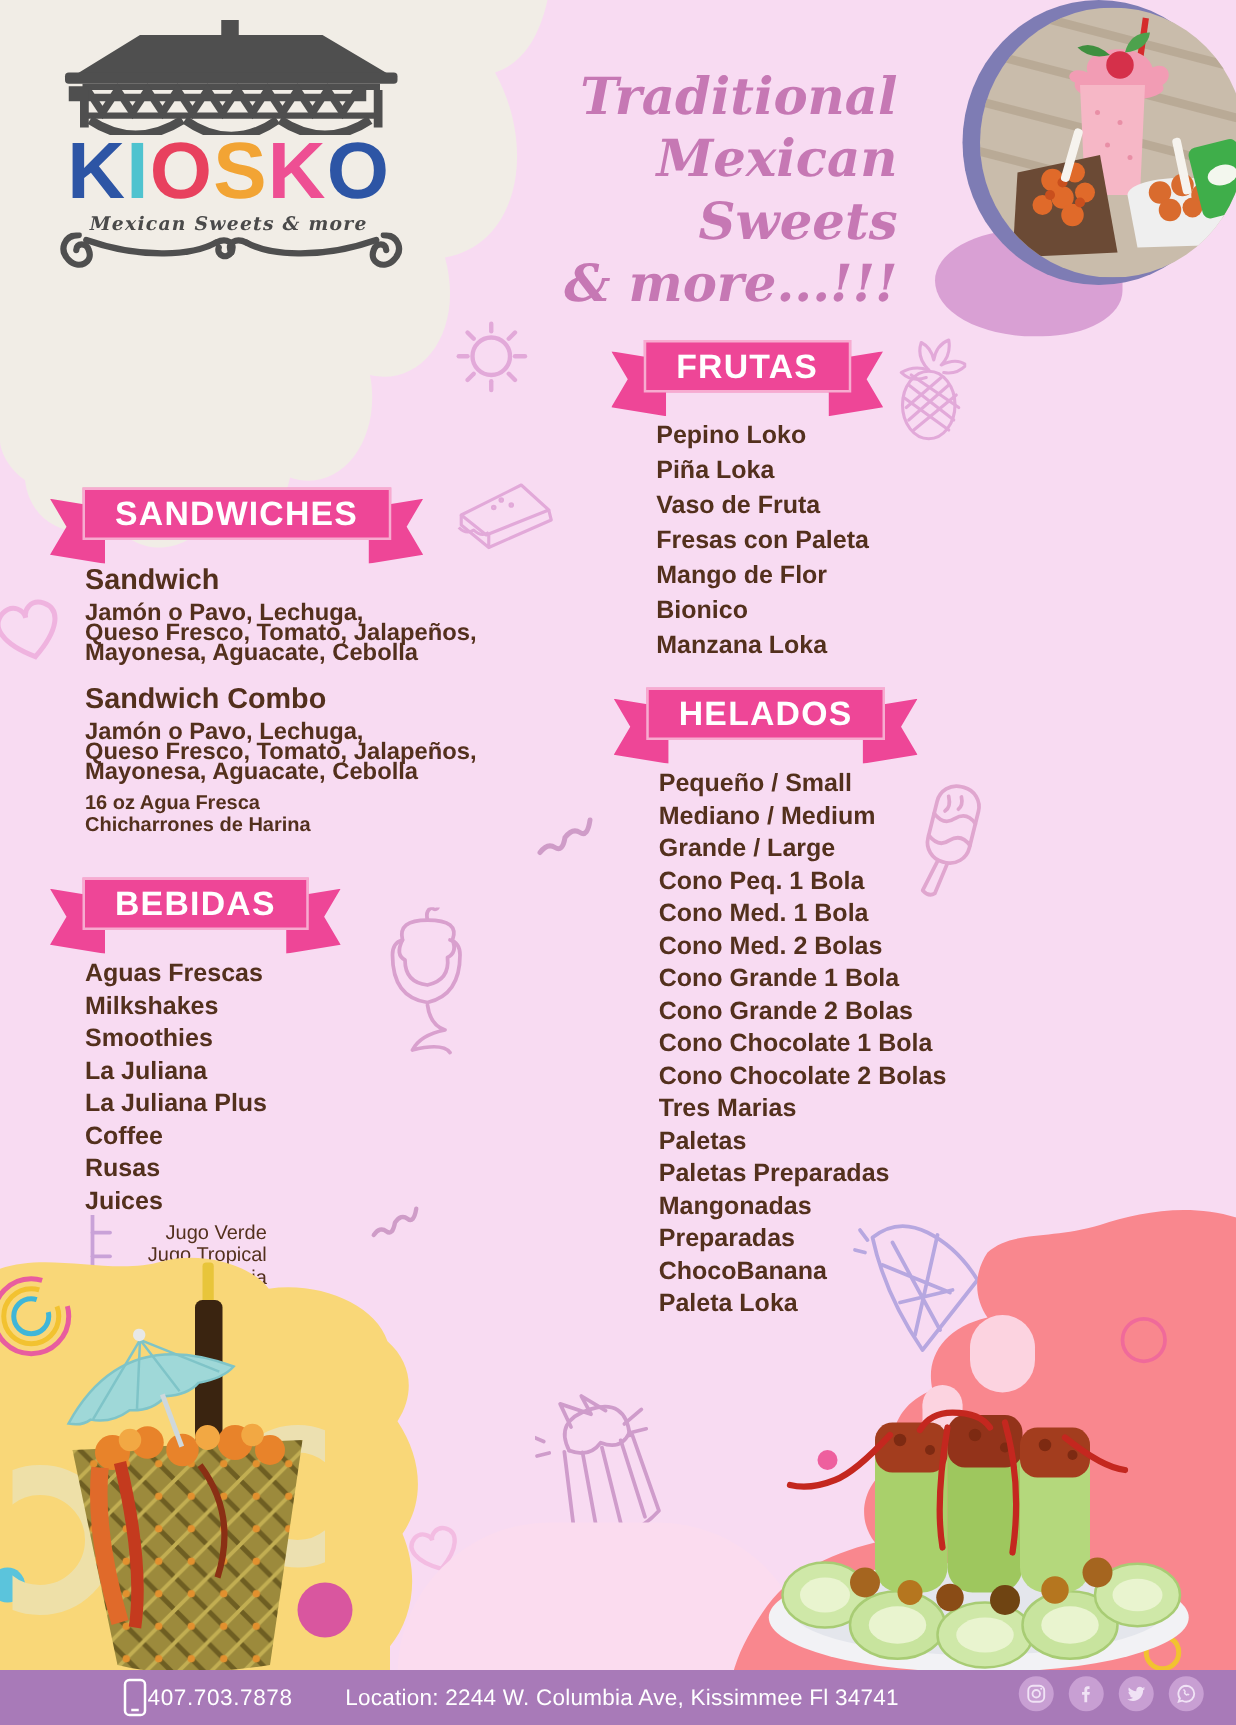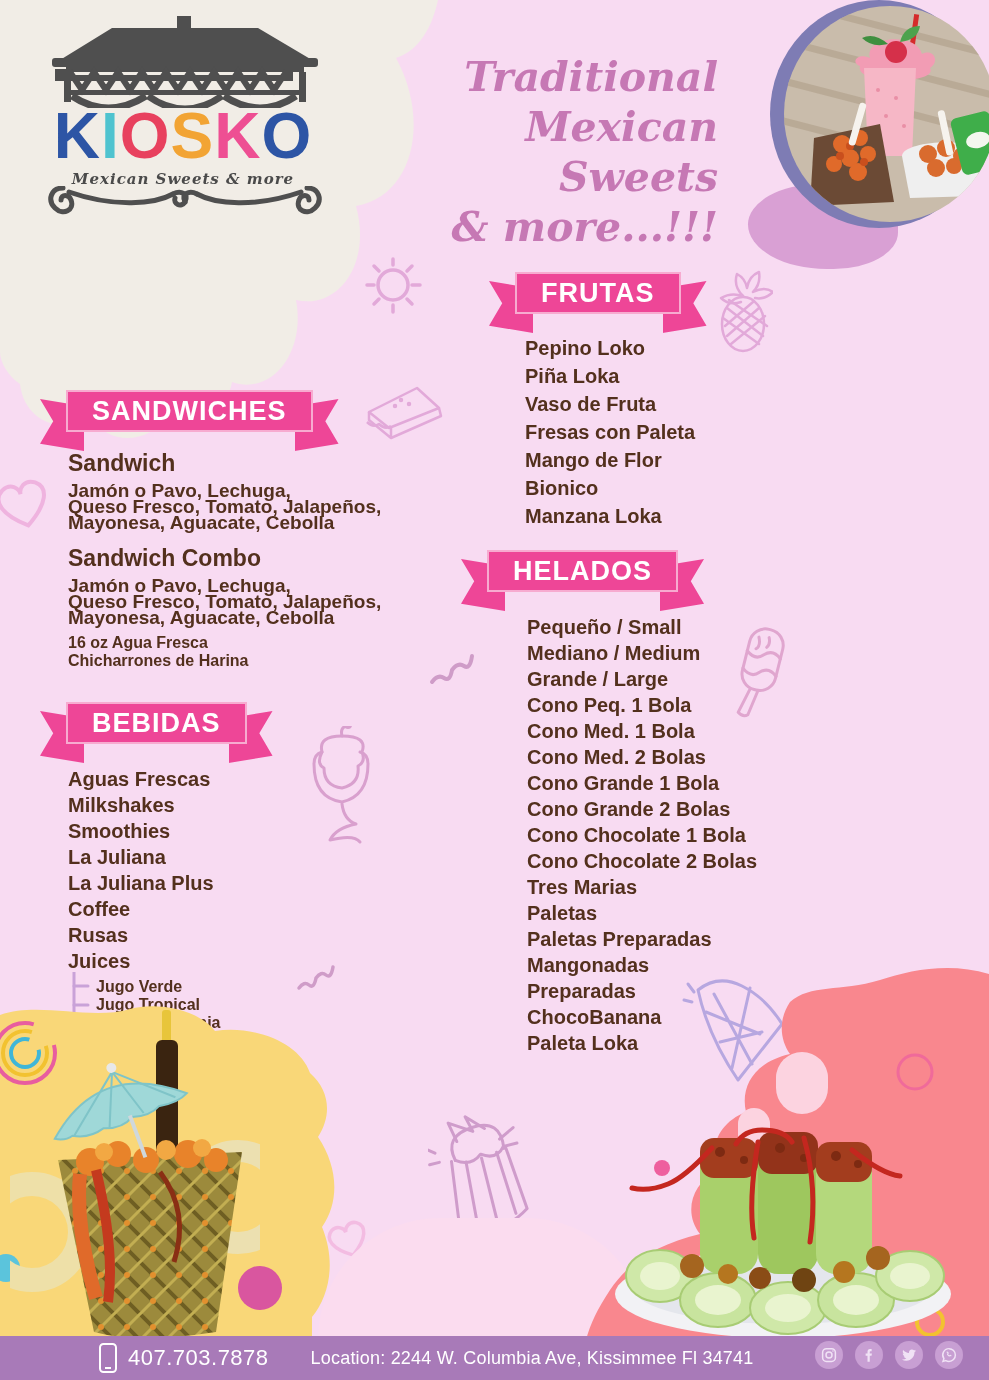--- a/index.html
+++ b/index.html
@@ -32,26 +32,26 @@
   .ribbon .tail{position:absolute;top:9px;width:44px;height:52px;background:var(--ribbon);z-index:1;}
   .ribbon .tail.l{left:-26px;clip-path:polygon(0 0,100% 14%,100% 100%,0 86%,30% 43%);}
   .ribbon .tail.r{right:-26px;clip-path:polygon(100% 0,0 14%,0 100%,100% 86%,70% 43%);}
 
   
   .mi{font-size:20px;font-weight:bold;color:var(--brown);line-height:26px;white-space:nowrap;}
   .frutas-list .mi{line-height:28px;}
   .entry-name{font-size:23px;font-weight:bold;color:var(--brown);margin-bottom:6px;}
   .entry-desc{font-size:19px;font-weight:bold;color:var(--brown);line-height:16px;}
   .entry-extra{font-size:16px;font-weight:bold;color:var(--brown);line-height:18px;}
-  .sub-item{font-size:16px;font-weight:bold;color:var(--brown);line-height:18px;}
+  .sub-item{font-size:16px;font-weight:normal;color:var(--brown);line-height:18px;text-align:right;}
 
   
   .footer{position:absolute;left:0;top:1336px;width:989px;height:44px;background:var(--footer);
     display:flex;align-items:center;color:#fff;}
-  .footer .phone-num{font-size:22px;margin-left:10px;letter-spacing:.5px;}
+  .footer .phone-num{font-size:18px;margin-left:0;letter-spacing:.5px;}
   .footer .loc{font-size:18px;margin-left:42px;letter-spacing:.2px;}
   .socials{position:absolute;right:26px;top:5px;display:flex;gap:12px;}
   .soc{width:28px;height:28px;border-radius:50%;background:#c89fd3;display:flex;align-items:center;justify-content:center;cursor:pointer;}
   .soc svg{width:18px;height:18px;}
 </style>
 </head>
 <body>
 
 <div class="page">
 
@@ -277,21 +277,21 @@
   <div class="abs" style="left:68px;top:545px;">
     <div class="entry-name">Sandwich Combo</div>
     <div class="entry-desc">Jamón o Pavo, Lechuga,</div>
     <div class="entry-desc">Queso Fresco, Tomato, Jalapeños,</div>
     <div class="entry-desc">Mayonesa, Aguacate, Cebolla</div>
     <div style="height:8px"></div>
     <div class="entry-extra">16 oz Agua Fresca</div>
     <div class="entry-extra">Chicharrones de Harina</div>
   </div>
 
-  <div class="ribbon" style="left:487px;top:550px;border-radius:21px;">
+  <div class="ribbon" style="left:517px;top:550px;border-radius:21px;">
     <div class="tail l"></div>
     <div class="tail r"></div>
     <div class="box">HELADOS</div>
   </div>
   <div class="abs" style="left:527px;top:614px;">
     <div class="mi">Pequeño / Small</div>
     <div class="mi">Mediano / Medium</div>
     <div class="mi">Grande / Large</div>
     <div class="mi">Cono Peq. 1 Bola</div>
     <div class="mi">Cono Med. 1 Bola</div>

